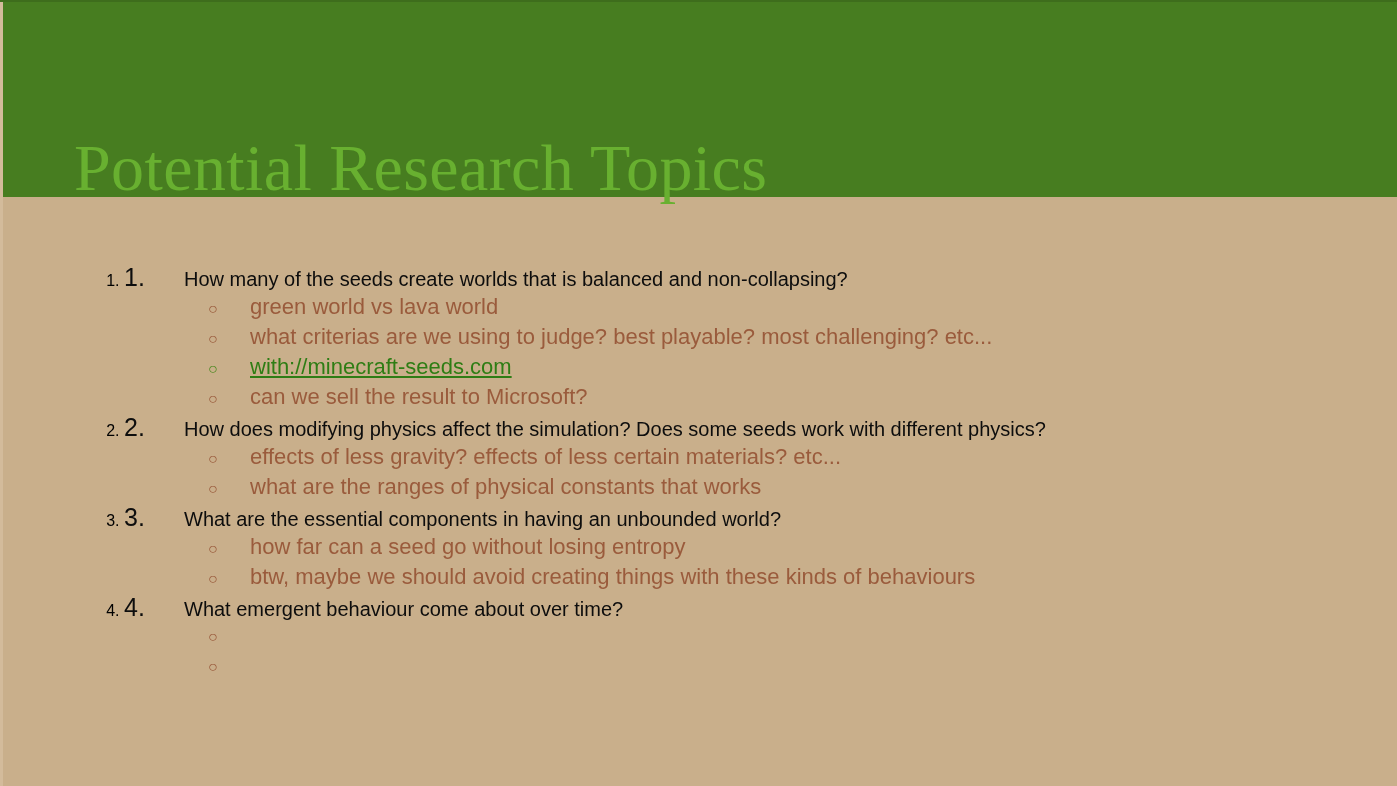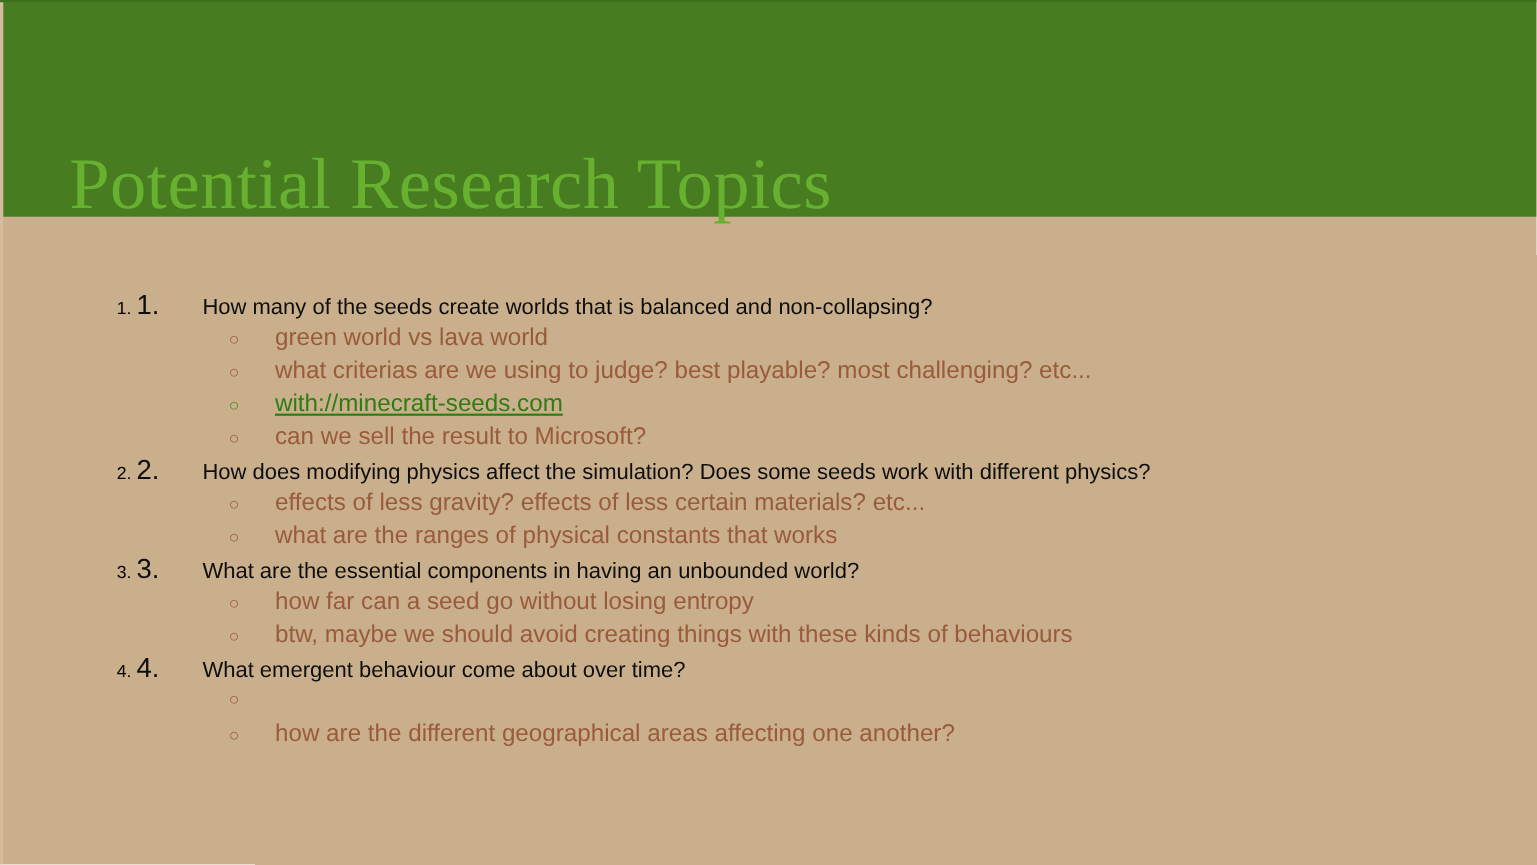--- a/index.html
+++ b/index.html
@@ -45,21 +45,21 @@
     position: absolute;
     left: 0;
     top: 0;
     width: 1397px;
     height: 197px;
     background: #477d20;
   }
 
   .slide-title {
     position: absolute;
-    left: 63px;
+    left: 74px;
     top: 88px;
     font-family: "Liberation Serif", serif;
     font-size: 66px;
     line-height: 74px;
     font-weight: 400;
     color: #68b030;
     letter-spacing: 0.4px;
     white-space: nowrap;
     margin-top: 43px;
   }
@@ -216,20 +216,19 @@
           <div class="topic-row">
             <span class="topic-num">4.</span>
             <span class="topic-text">What emergent behaviour come about over time?</span>
           </div>
           <ul class="sub-list">
             <li class="sub-row">
               <span class="sub-bullet">○</span>
             </li>
             <li class="sub-row">
               <span class="sub-bullet">○</span>
-              <span class="sub-text">how are the different geographical areas affecting one another?</span>
             </li>
           </ul>
         </li>
       </ol>
   </div>
 
 </div>
 
 </body></html>

